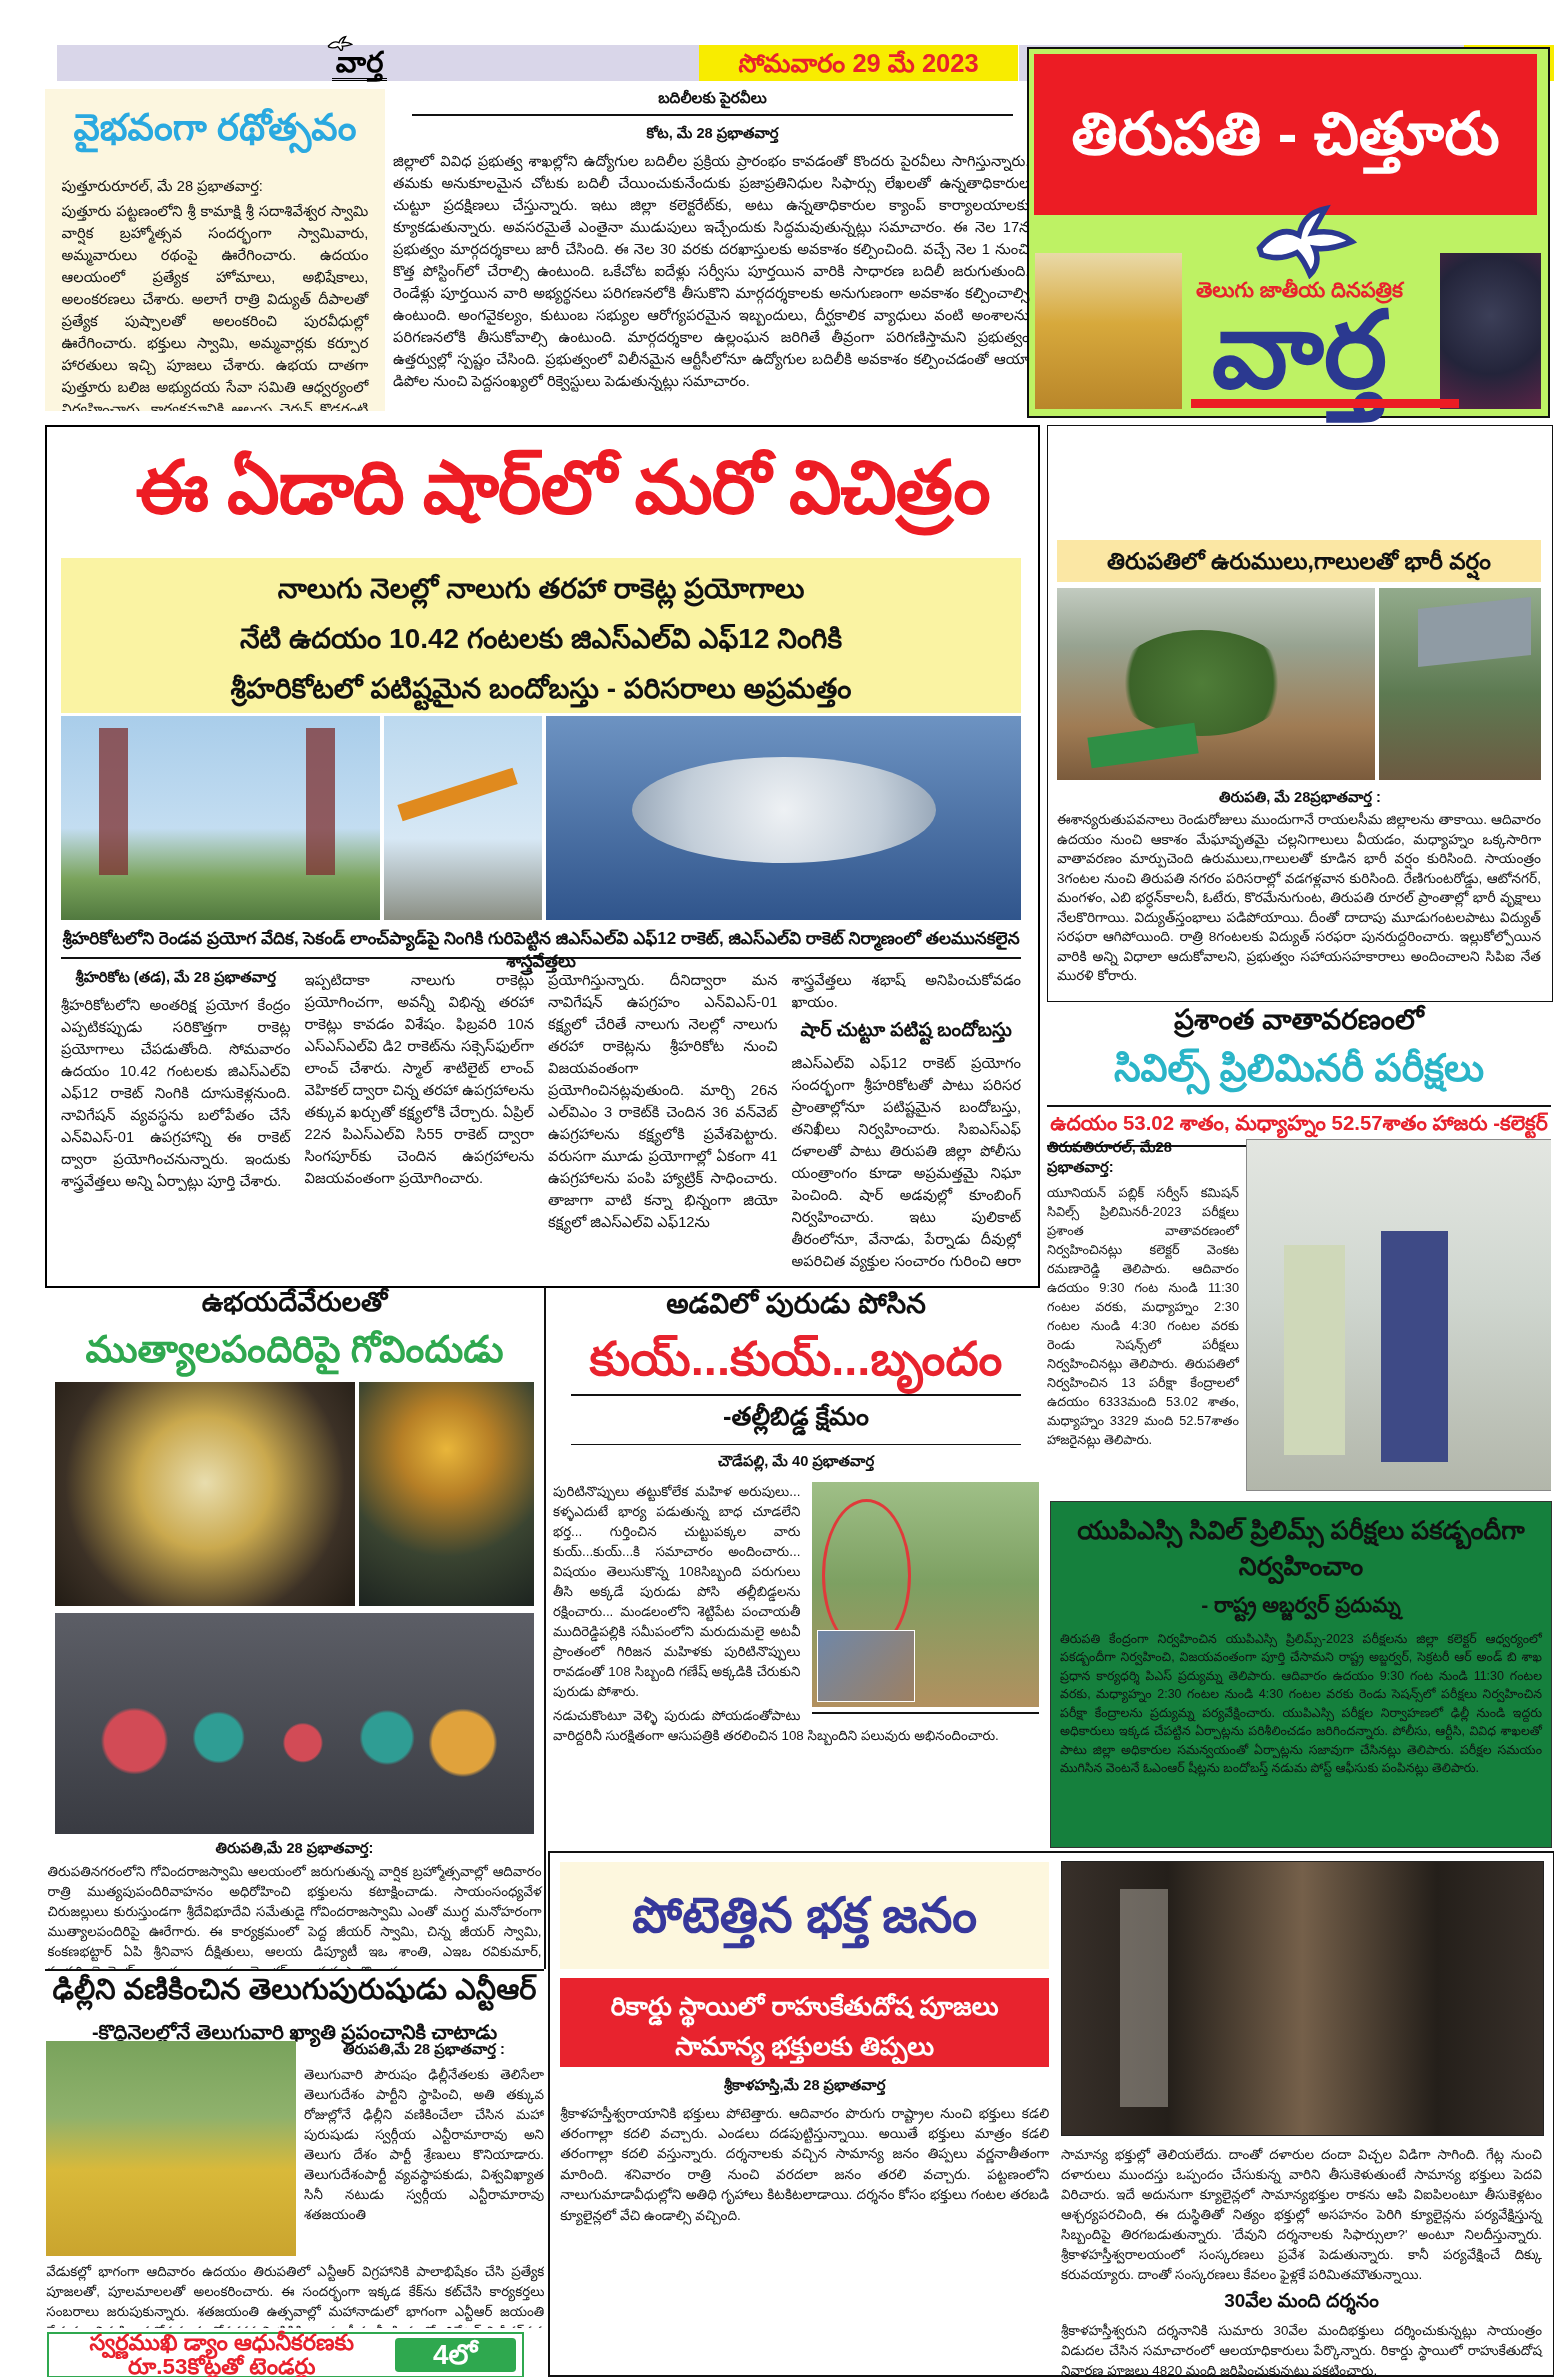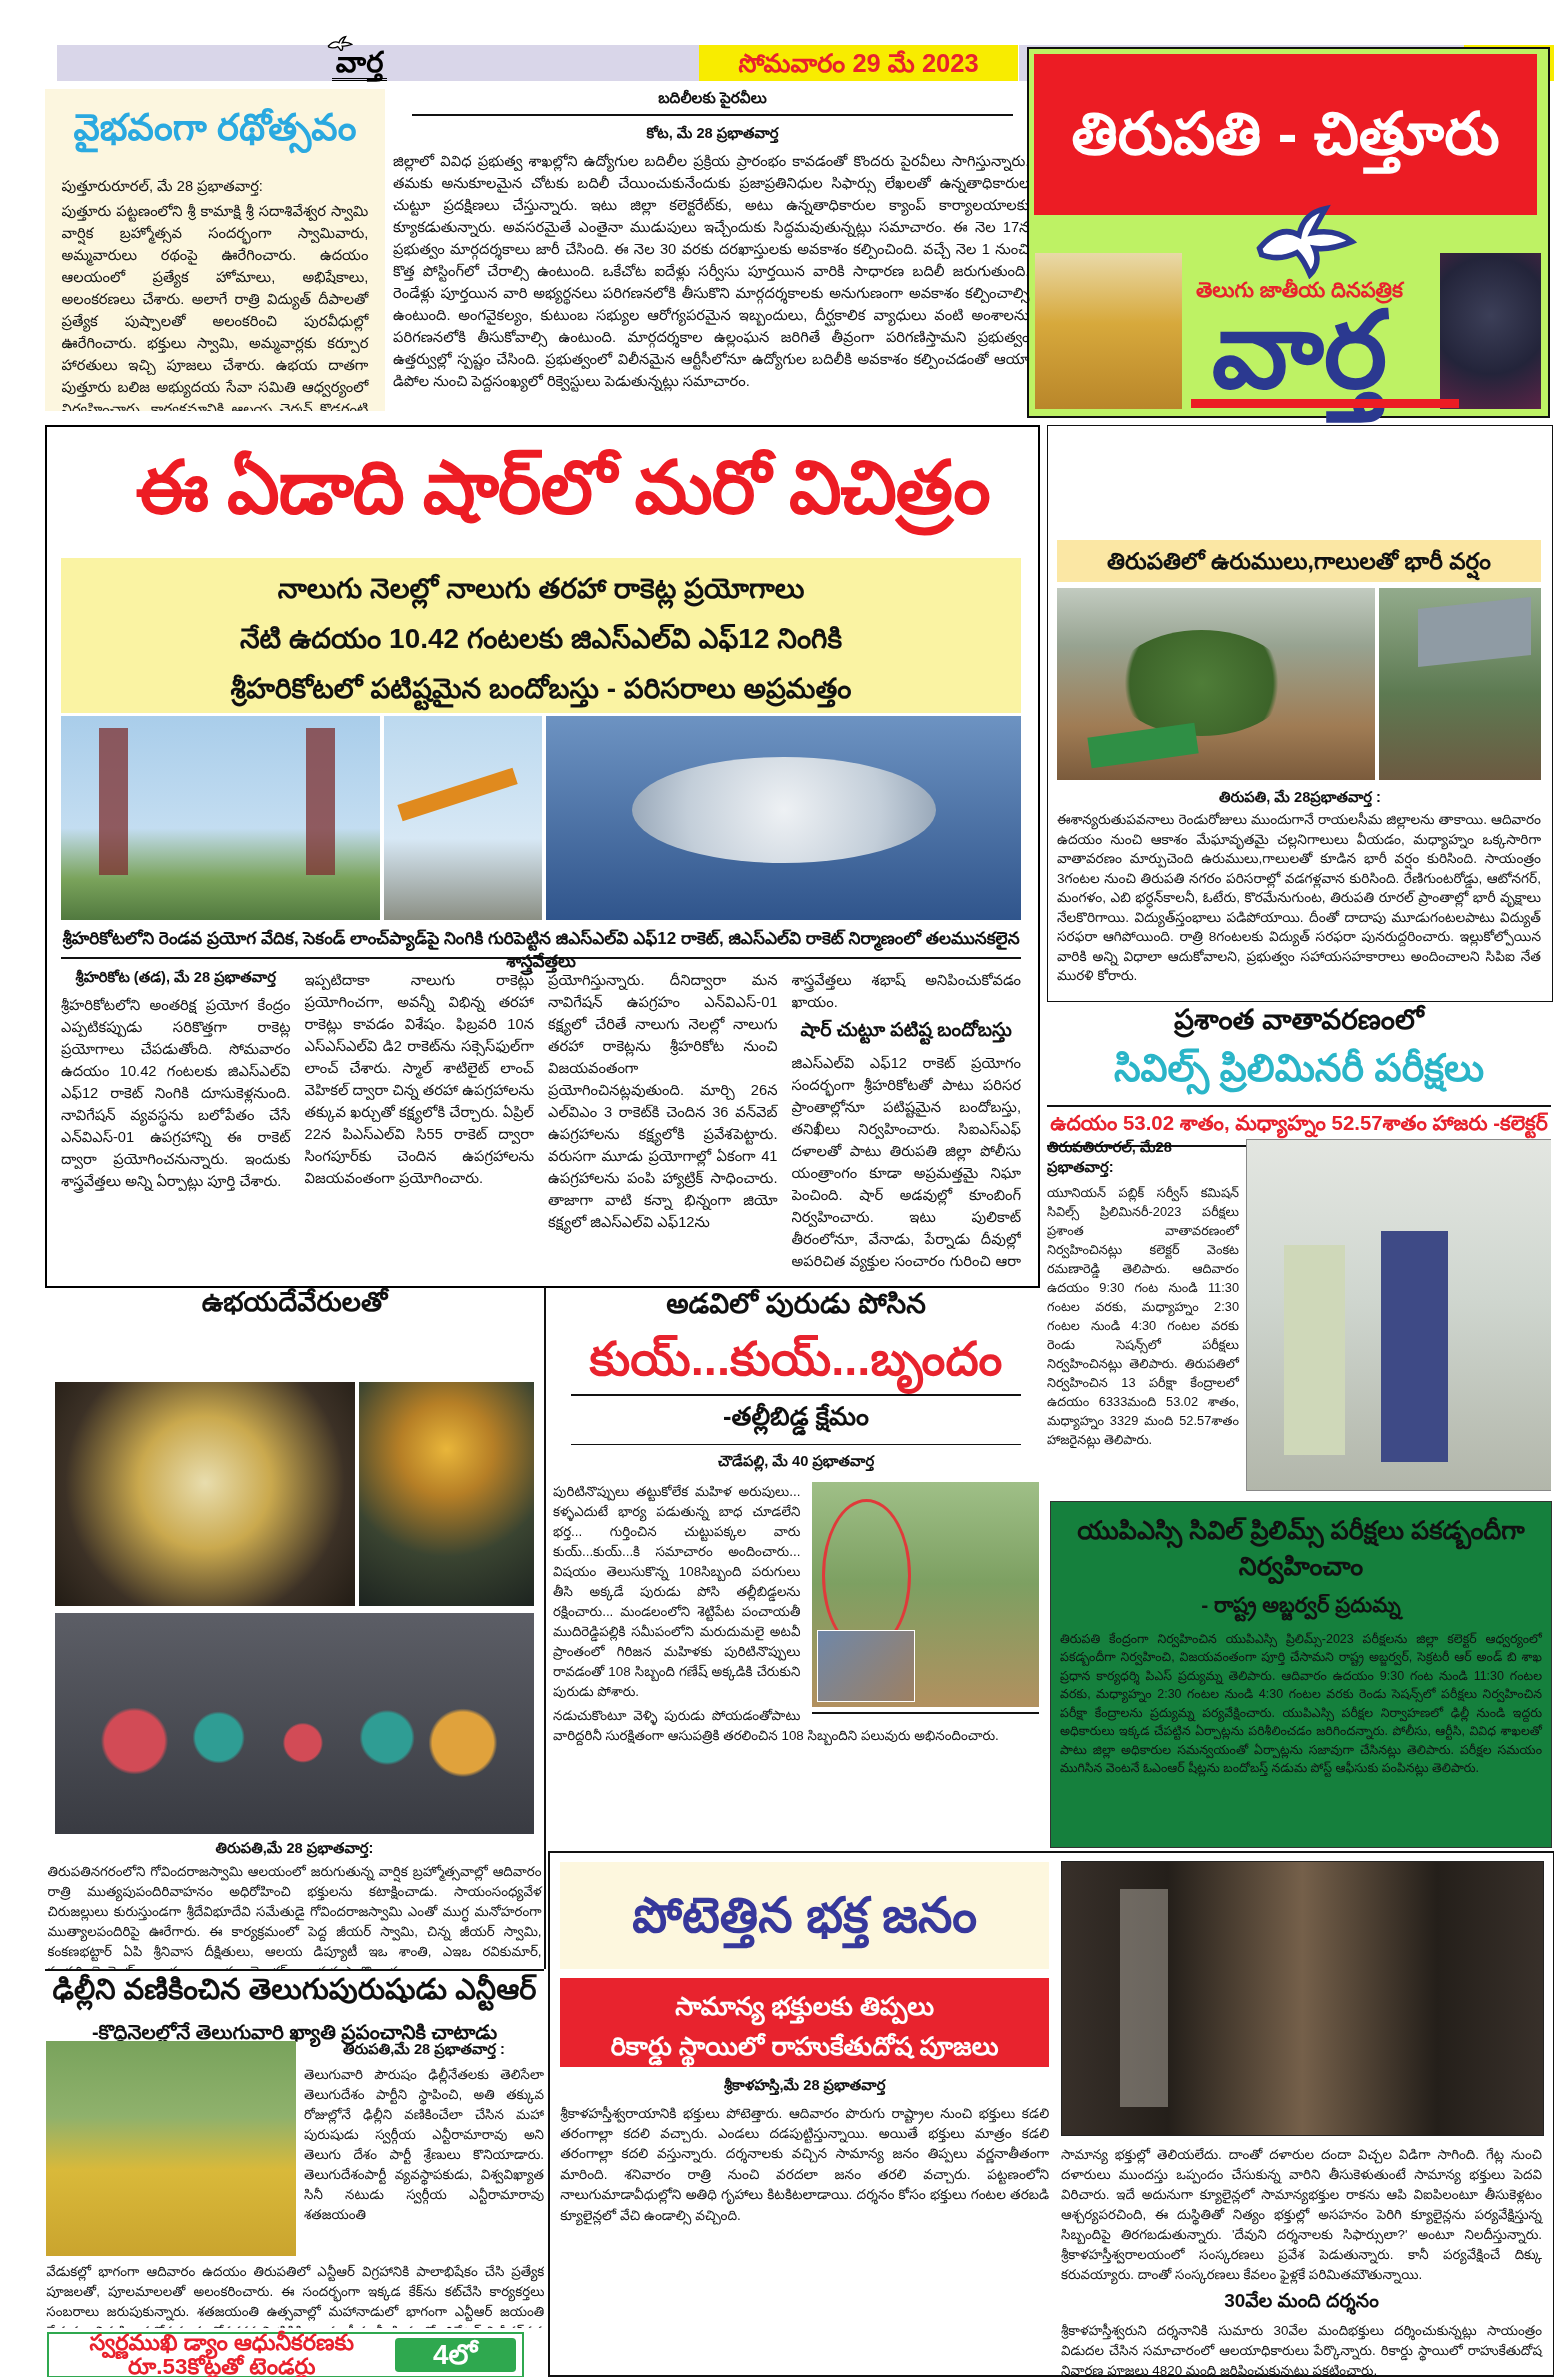--- a/index.html
+++ b/index.html
@@ -205,20 +205,21 @@
   </section>
 
   <section class="abs upscbox" style="left:1050px;top:1501px;width:500px;height:345px;overflow:hidden;">
     <h3 class="c" style="margin:10.2px 19px 0 19px;">యుపిఎస్సి సివిల్ ప్రిలిమ్స్ పరీక్షలు పకడ్బందీగా నిర్వహించాం</h3>
     <div class="c upsc-by" style="margin-top:9px;">- రాష్ట్ర అబ్జర్వర్ ప్రదుమ్న</div>
     <p class="j" style="margin:7.7px 9px 0 9px;font-size:12.5px;line-height:18.5px;">తిరుపతి కేంద్రంగా నిర్వహించిన యుపిఎస్సి ప్రిలిమ్స్-2023 పరీక్షలను జిల్లా కలెక్టర్ ఆధ్వర్యంలో పకడ్బందీగా నిర్వహించి, విజయవంతంగా పూర్తి చేసామని రాష్ట్ర అబ్జర్వర్, సెక్రటరీ ఆర్ అండ్ బి శాఖ ప్రధాన కార్యధర్శి పిఎస్ ప్రద్యుమ్న తెలిపారు. ఆదివారం ఉదయం 9:30 గంట నుండి 11:30 గంటల వరకు, మధ్యాహ్నం 2:30 గంటల నుండి 4:30 గంటల వరకు రెండు సెషన్స్‌లో పరీక్షలు నిర్వహించిన పరీక్షా కేంద్రాలను ప్రద్యుమ్న పర్యవేక్షించారు. యుపిఎస్సి పరీక్షల నిర్వాహణలో ఢిల్లీ నుండి ఇద్దరు అధికారులు ఇక్కడ చేపట్టిన ఏర్పాట్లను పరిశీలించడం జరిగిందన్నారు. పోలీసు, ఆర్టీసి, వివిధ శాఖలతో పాటు జిల్లా అధికారుల సమన్వయంతో ఏర్పాట్లను సజావుగా చేసినట్లు తెలిపారు. పరీక్షల సమయం ముగిసిన వెంటనే ఓఎంఆర్ షీట్లను బందోబస్త్ నడుమ పోస్ట్ ఆఫీసుకు పంపినట్లు తెలిపారు.</p>
   </section>
 
   <section class="abs" style="left:45px;top:1287px;width:499px;height:682px;overflow:hidden;">
     <h3 class="c gov-kick">ఉభయదేవేరులతో</h3>
+    <h2 class="c gov-head" style="margin-top:5.1px;">ముత్యాలపందిరిపై గోవిందుడు</h2>
     <div class="abs ph ph-canopy" style="left:10.2px;top:95px;width:300px;height:224px;overflow:hidden;"></div>
     <div class="abs ph ph-lion" style="left:314px;top:95px;width:175px;height:224px;overflow:hidden;"></div>
     <div class="abs ph ph-dancers" style="left:10.2px;top:326px;width:479px;height:221px;overflow:hidden;"></div>
     <div class="abs c dl" style="left:0;top:553px;width:100%;">తిరుపతి,మే 28 ప్రభాతవార్త:</div>
     <p class="abs j body21" style="left:2.6px;top:575px;width:494px;">తిరుపతినగరంలోని గోవిందరాజస్వామి ఆలయంలో జరుగుతున్న వార్షిక బ్రహ్మోత్సవాల్లో ఆదివారం రాత్రి ముత్యపుపందిరివాహనం అధిరోహించి భక్తులను కటాక్షించాడు. సాయంసంధ్యవేళ చిరుజల్లులు కురుస్తుండగా శ్రీదేవిభూదేవి సమేతుడై గోవిందరాజస్వామి ఎంతో ముగ్ధ మనోహరంగా ముత్యాలపందిరిపై ఊరేగారు. ఈ కార్యక్రమంలో పెద్ద జీయర్ స్వామి, చిన్న జీయర్ స్వామి, కంకణభట్టార్ ఏపి శ్రీనివాస దీక్షితులు, ఆలయ డిప్యూటీ ఇఒ శాంతి, ఎఇఒ రవికుమార్, సూపరింటెండెంట్ నారాయణ, ఆలయ ఇన్స్పెక్టర్ రాధాకృష్ణ పాల్గొన్నారు.</p>
   </section>
 
   <div class="abs vline" style="left:544px;top:1287px;width:1.9px;height:682px;"></div>
   <div class="abs rule" style="left:45px;top:1969px;width:499px;"></div>
 
@@ -258,22 +259,22 @@
       <div>స్వర్ణముఖి డ్యాం ఆధునీకరణకు</div>
       <div>రూ.53కోట్లతో టెండర్లు</div>
     </div>
     <div class="tender-chip">4లో</div>
   </section>
 
   <section class="abs bhaktabox" style="left:548px;top:1851px;width:1003px;height:522px;overflow:hidden;">
     <div class="abs" style="left:10.2px;top:9px;width:489px;">
       <h2 class="c bhakta-head" style="height:107px;">పోటెత్తిన భక్త జనం</h2>
       <div class="c bhakta-red" style="margin-top:9px;height:89px;box-sizing:border-box;">
+        <div>రికార్డు స్థాయిలో రాహుకేతుదోష పూజలు</div>
         <div>సామాన్య భక్తులకు తిప్పలు</div>
-        <div>రికార్డు స్థాయిలో రాహుకేతుదోష పూజలు</div>
       </div>
       <div class="c dl" style="margin-top:10.2px;">శ్రీకాళహస్తి,మే 28 ప్రభాతవార్త</div>
       <p class="j" style="margin-top:6.4px;font-size:13.7px;line-height:20.4px;">శ్రీకాళహస్తీశ్వరాయానికి భక్తులు పోటెత్తారు. ఆదివారం పొరుగు రాష్ట్రాల నుంచి భక్తులు కడలి తరంగాల్లా కదలి వచ్చారు. ఎండలు దడపుట్టిస్తున్నాయి. అయితే భక్తులు మాత్రం కడలి తరంగాల్లా కదలి వస్తున్నారు. దర్శనాలకు వచ్చిన సామాన్య జనం తిప్పలు వర్ణనాతీతంగా మారింది. శనివారం రాత్రి నుంచి వరదలా జనం తరలి వచ్చారు. పట్టణంలోని నాలుగుమాడావీధుల్లోని అతిధి గృహాలు కిటకిటలాడాయి. దర్శనం కోసం భక్తులు గంటల తరబడి క్యూలైన్లలో వేచి ఉండాల్సి వచ్చింది.</p>
     </div>
     <div class="abs" style="left:511px;top:7.7px;width:481px;">
       <div class="ph ph-food" style="position:relative;width:481px;height:273px;overflow:hidden;border:1.3px solid #222;"></div>
       <p class="j body21" style="margin-top:9px;">సామాన్య భక్తుల్లో తెలియలేదు. దాంతో దళారుల దందా విచ్చల విడిగా సాగింది. గేట్ల నుంచి దళారులు ముందస్తు ఒప్పందం చేసుకున్న వారిని తీసుకెళుతుంటే సామాన్య భక్తులు పెదవి విరిచారు. ఇదే అదునుగా క్యూలైన్లలో సామాన్యభక్తుల రాకను ఆపి విఐపిలంటూ తీసుకెళ్లటం ఆశ్చర్యపరచింది, ఈ దుస్థితితో నిత్యం భక్తుల్లో అసహనం పెరిగి క్యూలైన్లను పర్యవేక్షిస్తున్న సిబ్బందిపై తిరగబడుతున్నారు. 'దేవుని దర్శనాలకు సిఫార్సులా?' అంటూ నిలదీస్తున్నారు. శ్రీకాళహస్తీశ్వరాలయంలో సంస్కరణలు ప్రవేశ పెడుతున్నారు. కానీ పర్యవేక్షించే దిక్కు కరువయ్యారు. దాంతో సంస్కరణలు కేవలం ఫైళ్లకే పరిమితమౌతున్నాయి.</p>
       <h4 class="c bhakta-sub2">30వేల మంది దర్శనం</h4>
       <p class="j body21">శ్రీకాళహస్తీశ్వరుని దర్శనానికి సుమారు 30వేల మందిభక్తులు దర్శించుకున్నట్లు సాయంత్రం విడుదల చేసిన సమాచారంలో ఆలయాధికారులు పేర్కొన్నారు. రికార్డు స్థాయిలో రాహుకేతుదోష నివారణ పూజలు 4820 మంది జరిపించుకున్నట్లు ప్రకటించారు.</p>
     </div>

